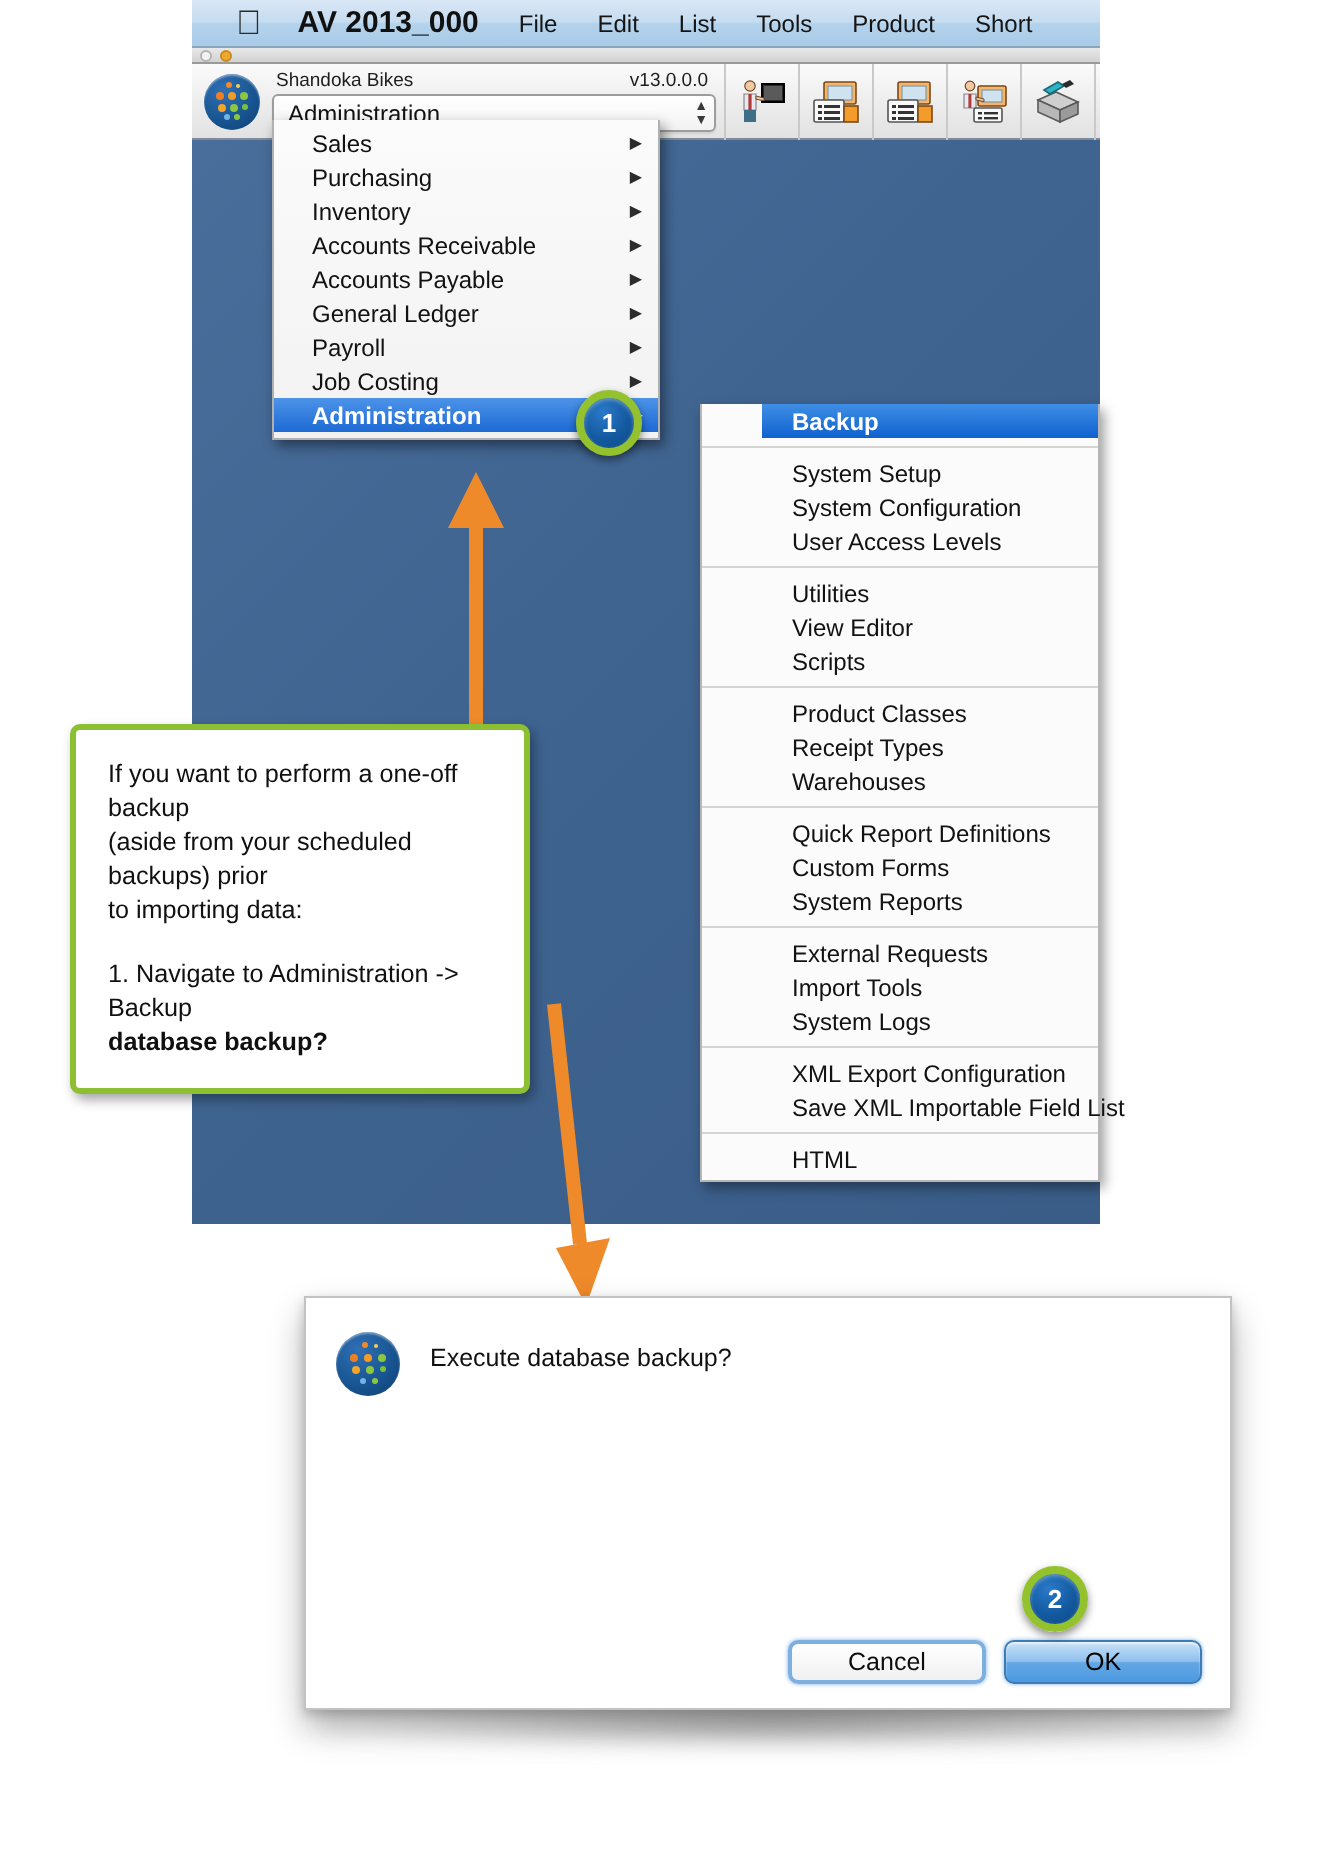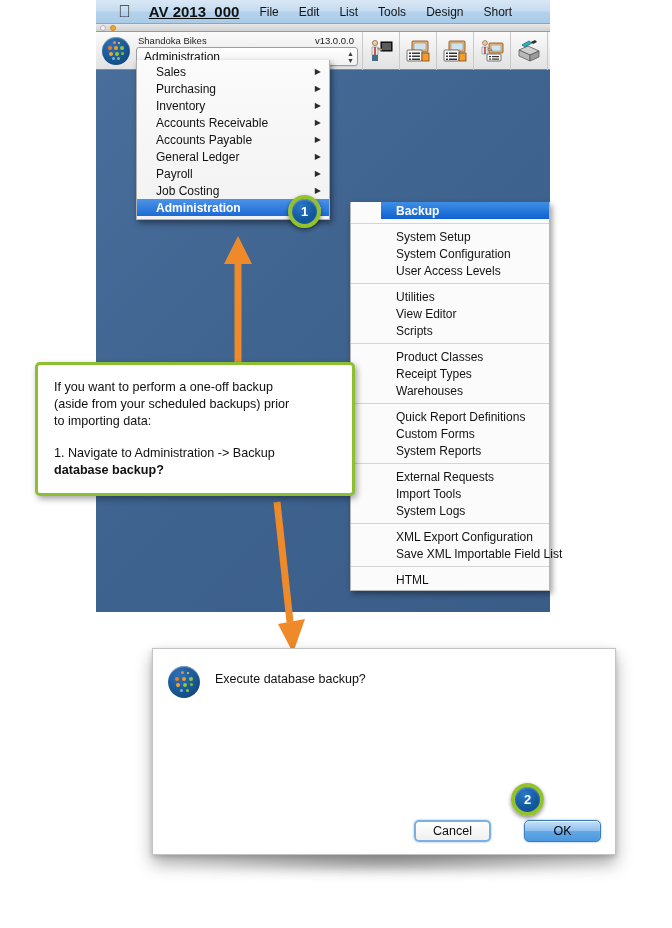--- a/index.html
+++ b/index.html
@@ -17,21 +17,21 @@
     background:linear-gradient(to bottom,#d9e7f5 0%,#c5dcf0 48%,#b4d2ec 52%,#a9cbe8 100%);
     border-bottom:1px solid #8aa6bd;
     display:flex; align-items:center; gap:0px;
     overflow:hidden;
   }
   #menubar .apple {
     display:inline-block; margin-left:22px; margin-right:18px;
     font-size:17px; line-height:1; color:#2a2a2a;
   }
   #menubar .mtitle {
-    font-size:15px; font-weight:bold; color:#111; margin-right:20px; white-space:nowrap;text-decoration:underline;
+    font-size:15px; font-weight:bold; color:#111; margin-right:20px; white-space:nowrap;
   }
   #menubar .mitem {
     font-size:12px; color:#141414; margin-right:20px; white-space:nowrap;
   }
 
   
   #appwin {
     position:absolute; left:96px; top:24px; width:454px; height:588px;
     background:linear-gradient(135deg,#4b6f9c 0%,#3f6490 45%,#3a5d88 100%);
     overflow:hidden;
@@ -112,21 +112,21 @@
     padding:0 8px 0 15px; font-size:12px; color:#121212; white-space:nowrap;margin-left:30px;
   }
   #menu-right .srow.sel {
     background:linear-gradient(to bottom,#3f8ee6,#0f62cf);
     color:#fff; font-weight:bold;
   }
   #menu-right .sep { height:1px; background:#d4d4d4; margin:4px 0; }
 
   
   #note {
-    position:absolute; left:35px; top:362px; width:320px;
+    position:absolute; left:35px; top:362px; width:230px;
     background:#ffffff;
     border:3px solid #8dbf32; border-radius:5px;
     padding:14px 4px 14px 16px;
     box-shadow:2px 3px 6px rgba(0,0,0,.35);
     z-index:40;
     font-size:12.6px; line-height:17px; color:#101010;
   }
   #note p { margin:0; }
   #note .gap { height:15px; }
   #note b { font-weight:bold; }
@@ -159,23 +159,23 @@
     box-shadow:inset 0 1px 1px rgba(255,255,255,.4);
   }
   #dialog .dlogo i { position:absolute; border-radius:50%; display:block; }
   #dialog .dmsg {
     position:absolute; left:62px; top:23px; font-size:12.5px; color:#101010;
   }
   #dialog .btnrow {
     position:absolute; right:14px; bottom:12px; display:flex; gap:9px;
   }
   #dialog .btn {
-    width:77px; height:22px; border-radius:5px;
+    width:99px; height:22px; border-radius:5px;
     display:flex; align-items:center; justify-content:center;
-    font-size:12.5px; color:#0d0d0d;margin-left:24px;
+    font-size:12.5px; color:#0d0d0d;
   }
   #dialog .btn.cancel {
     background:linear-gradient(to bottom,#ffffff,#f0f0f0);
     border:2px solid #7db0e0;
     box-shadow:0 0 2px rgba(90,150,215,.8);
   }
   #dialog .btn.ok {
     background:linear-gradient(to bottom,#c9e1f8 0%,#8ec0ee 48%,#63a7e4 52%,#4b99e0 100%);
     border:1px solid #3d7cb5;
     box-shadow:0 0 2px rgba(90,150,215,.8), inset 0 1px 1px rgba(255,255,255,.6);
@@ -191,21 +191,21 @@
 </head>
 <body>
 
 <div id="menubar">
   <span class="apple"></span>
   <span class="mtitle">AV 2013_000</span>
   <span class="mitem">File</span>
   <span class="mitem">Edit</span>
   <span class="mitem">List</span>
   <span class="mitem">Tools</span>
-  <span class="mitem">Design</span>
+  <span class="mitem">Product</span>
   <span class="mitem">Short</span>
 </div>
 
 <div id="appwin">
 
   <div id="win-titlestrip">
     <span class="dot c1"></span>
     <span class="dot c2"></span>
   </div>
 

